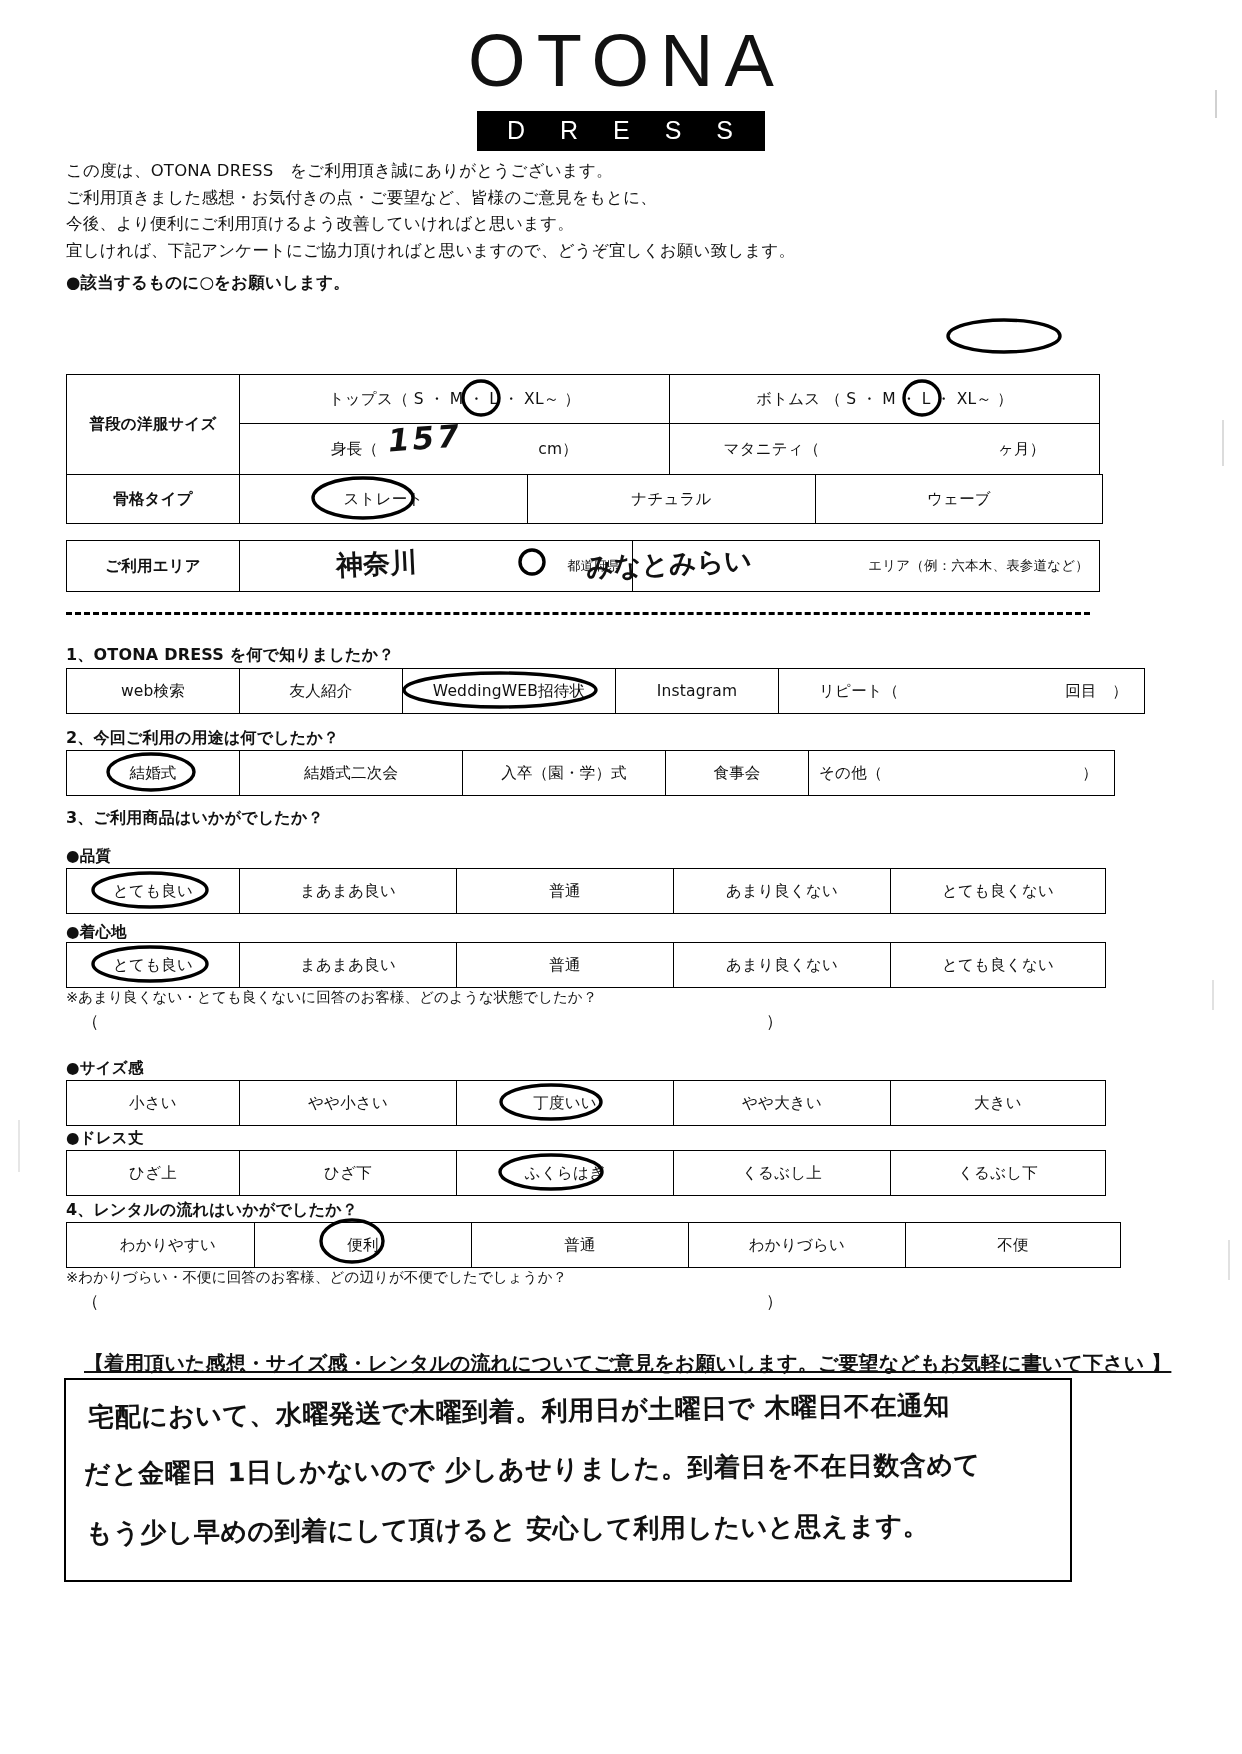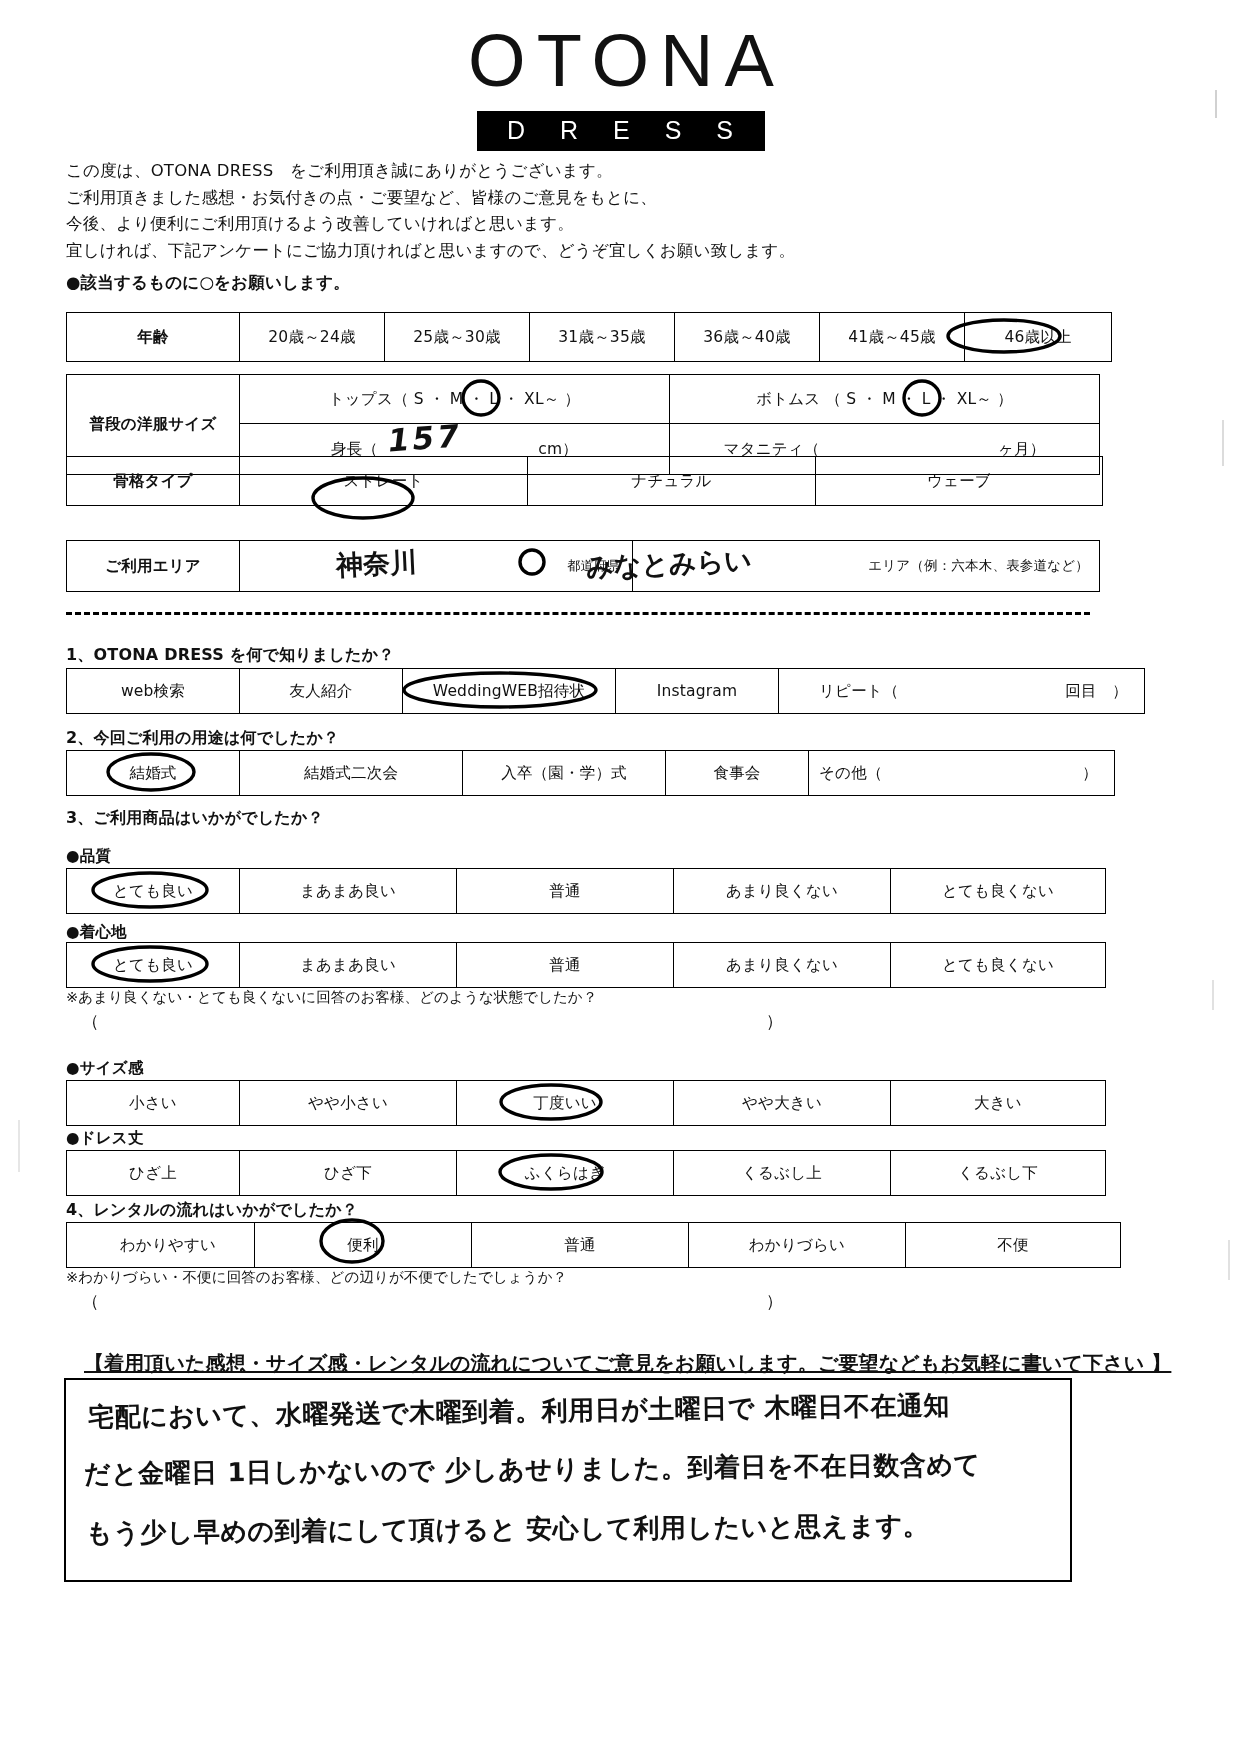--- a/index.html
+++ b/index.html
@@ -89,33 +89,20 @@
 
   <div class="intro">
     <div>この度は、OTONA DRESS　をご利用頂き誠にありがとうございます。</div>
     <div>ご利用頂きました感想・お気付きの点・ご要望など、皆様のご意見をもとに、</div>
     <div>今後、より便利にご利用頂けるよう改善していければと思います。</div>
     <div>宜しければ、下記アンケートにご協力頂ければと思いますので、どうぞ宜しくお願い致します。</div>
   </div>
 
   <div class="h-bullet" style="left:66px;top:272px;">●該当するものに○をお願いします。</div>
 
-  <table class="tbl" style="left:66px;top:312px;width:1024px;">
-    <tbody>
-        <tr>
-      <td class="lbl" style="width:170px;height:46px;">年齢</td>
-      <td style="width:142px;">20歳～24歳</td>
-      <td style="width:142px;">25歳～30歳</td>
-      <td style="width:142px;">31歳～35歳</td>
-      <td style="width:142px;">36歳～40歳</td>
-      <td style="width:142px;">41歳～45歳</td>
-      <td style="width:144px;">46歳以上</td>
-    </tr>
-  </tbody>
-    </table>
 
   <div class="circ" style="left:942px;top:316px;">
     <svg width="124" height="40">
         <ellipse cx="62" cy="20" rx="56" ry="16"></ellipse>
       </svg>
   </div>
 
   <table class="tbl" style="left:66px;top:374px;width:1024px;">
     <tbody>
         <tr>
@@ -148,21 +135,21 @@
       </svg>
   </div>
   <div class="circ" style="left:900px;top:378px;">
     <svg width="44" height="40">
         <ellipse cx="22" cy="20" rx="18" ry="17"></ellipse>
       </svg>
   </div>
 
   <div class="hw-num" style="left:388px;top:420px;">157</div>
 
-  <table class="tbl" style="left:66px;top:456px;width:1024px;border-radius:12px;">
+  <table class="tbl" style="left:66px;top:474px;width:1024px;border-radius:12px;">
     <tbody>
         <tr>
       <td class="lbl" style="width:170px;height:46px;">骨格タイプ</td>
       <td style="width:285px;">ストレート</td>
       <td style="width:285px;">ナチュラル</td>
       <td style="width:284px;">ウェーブ</td>
     </tr>
   </tbody>
     </table>
   <div class="circ" style="left:308px;top:476px;">

